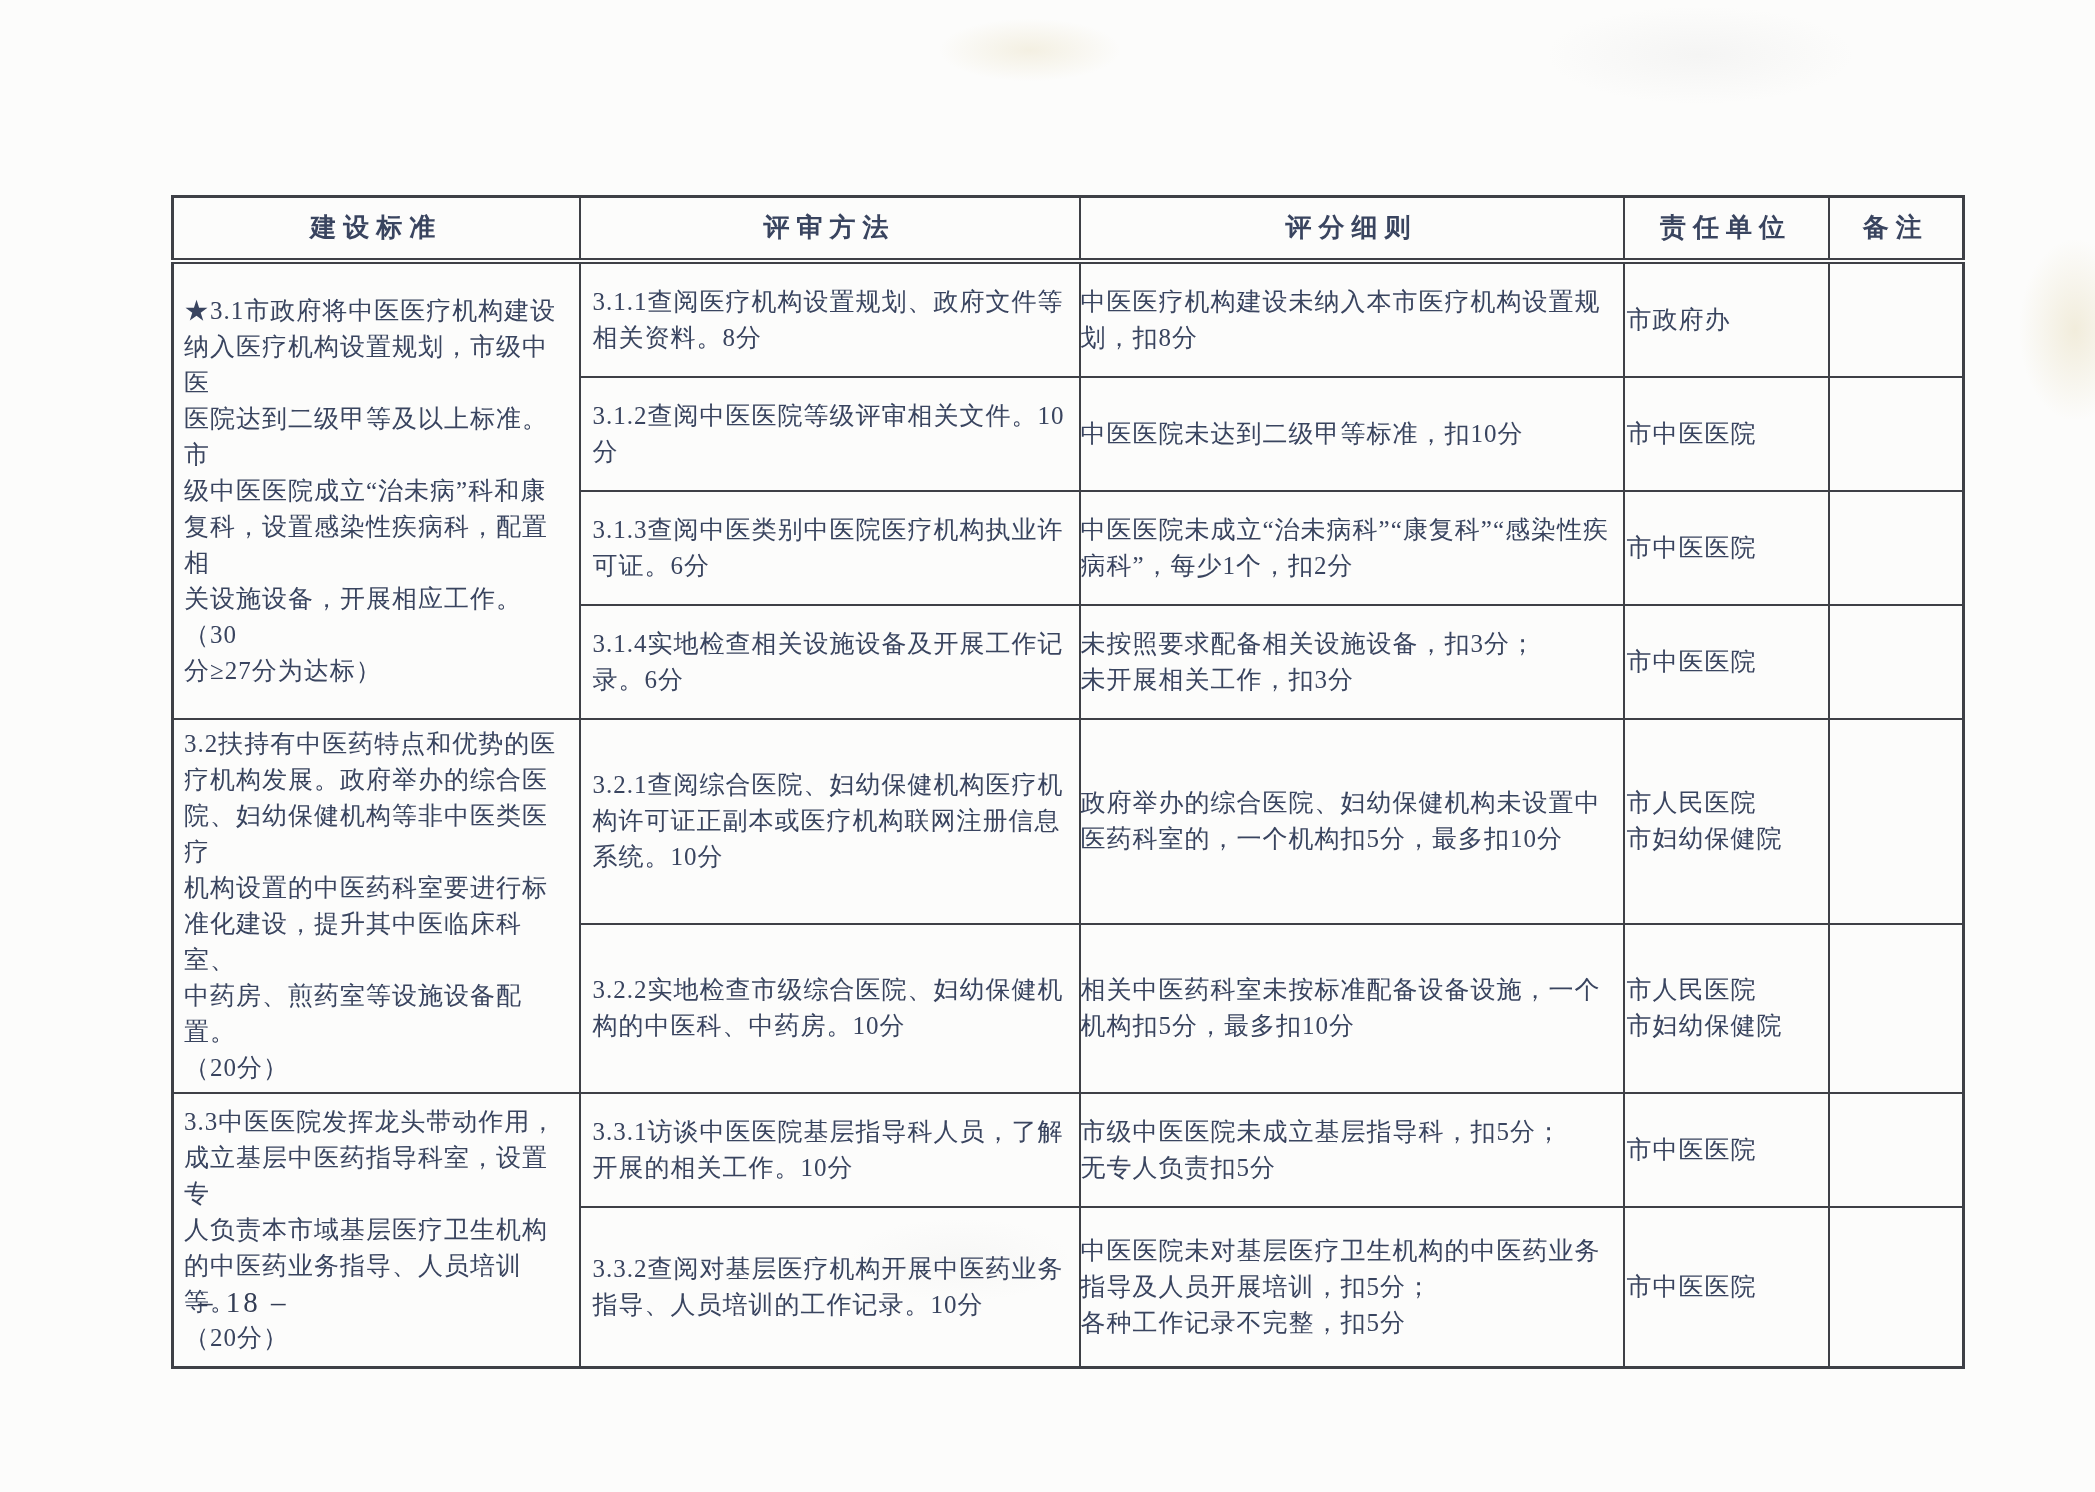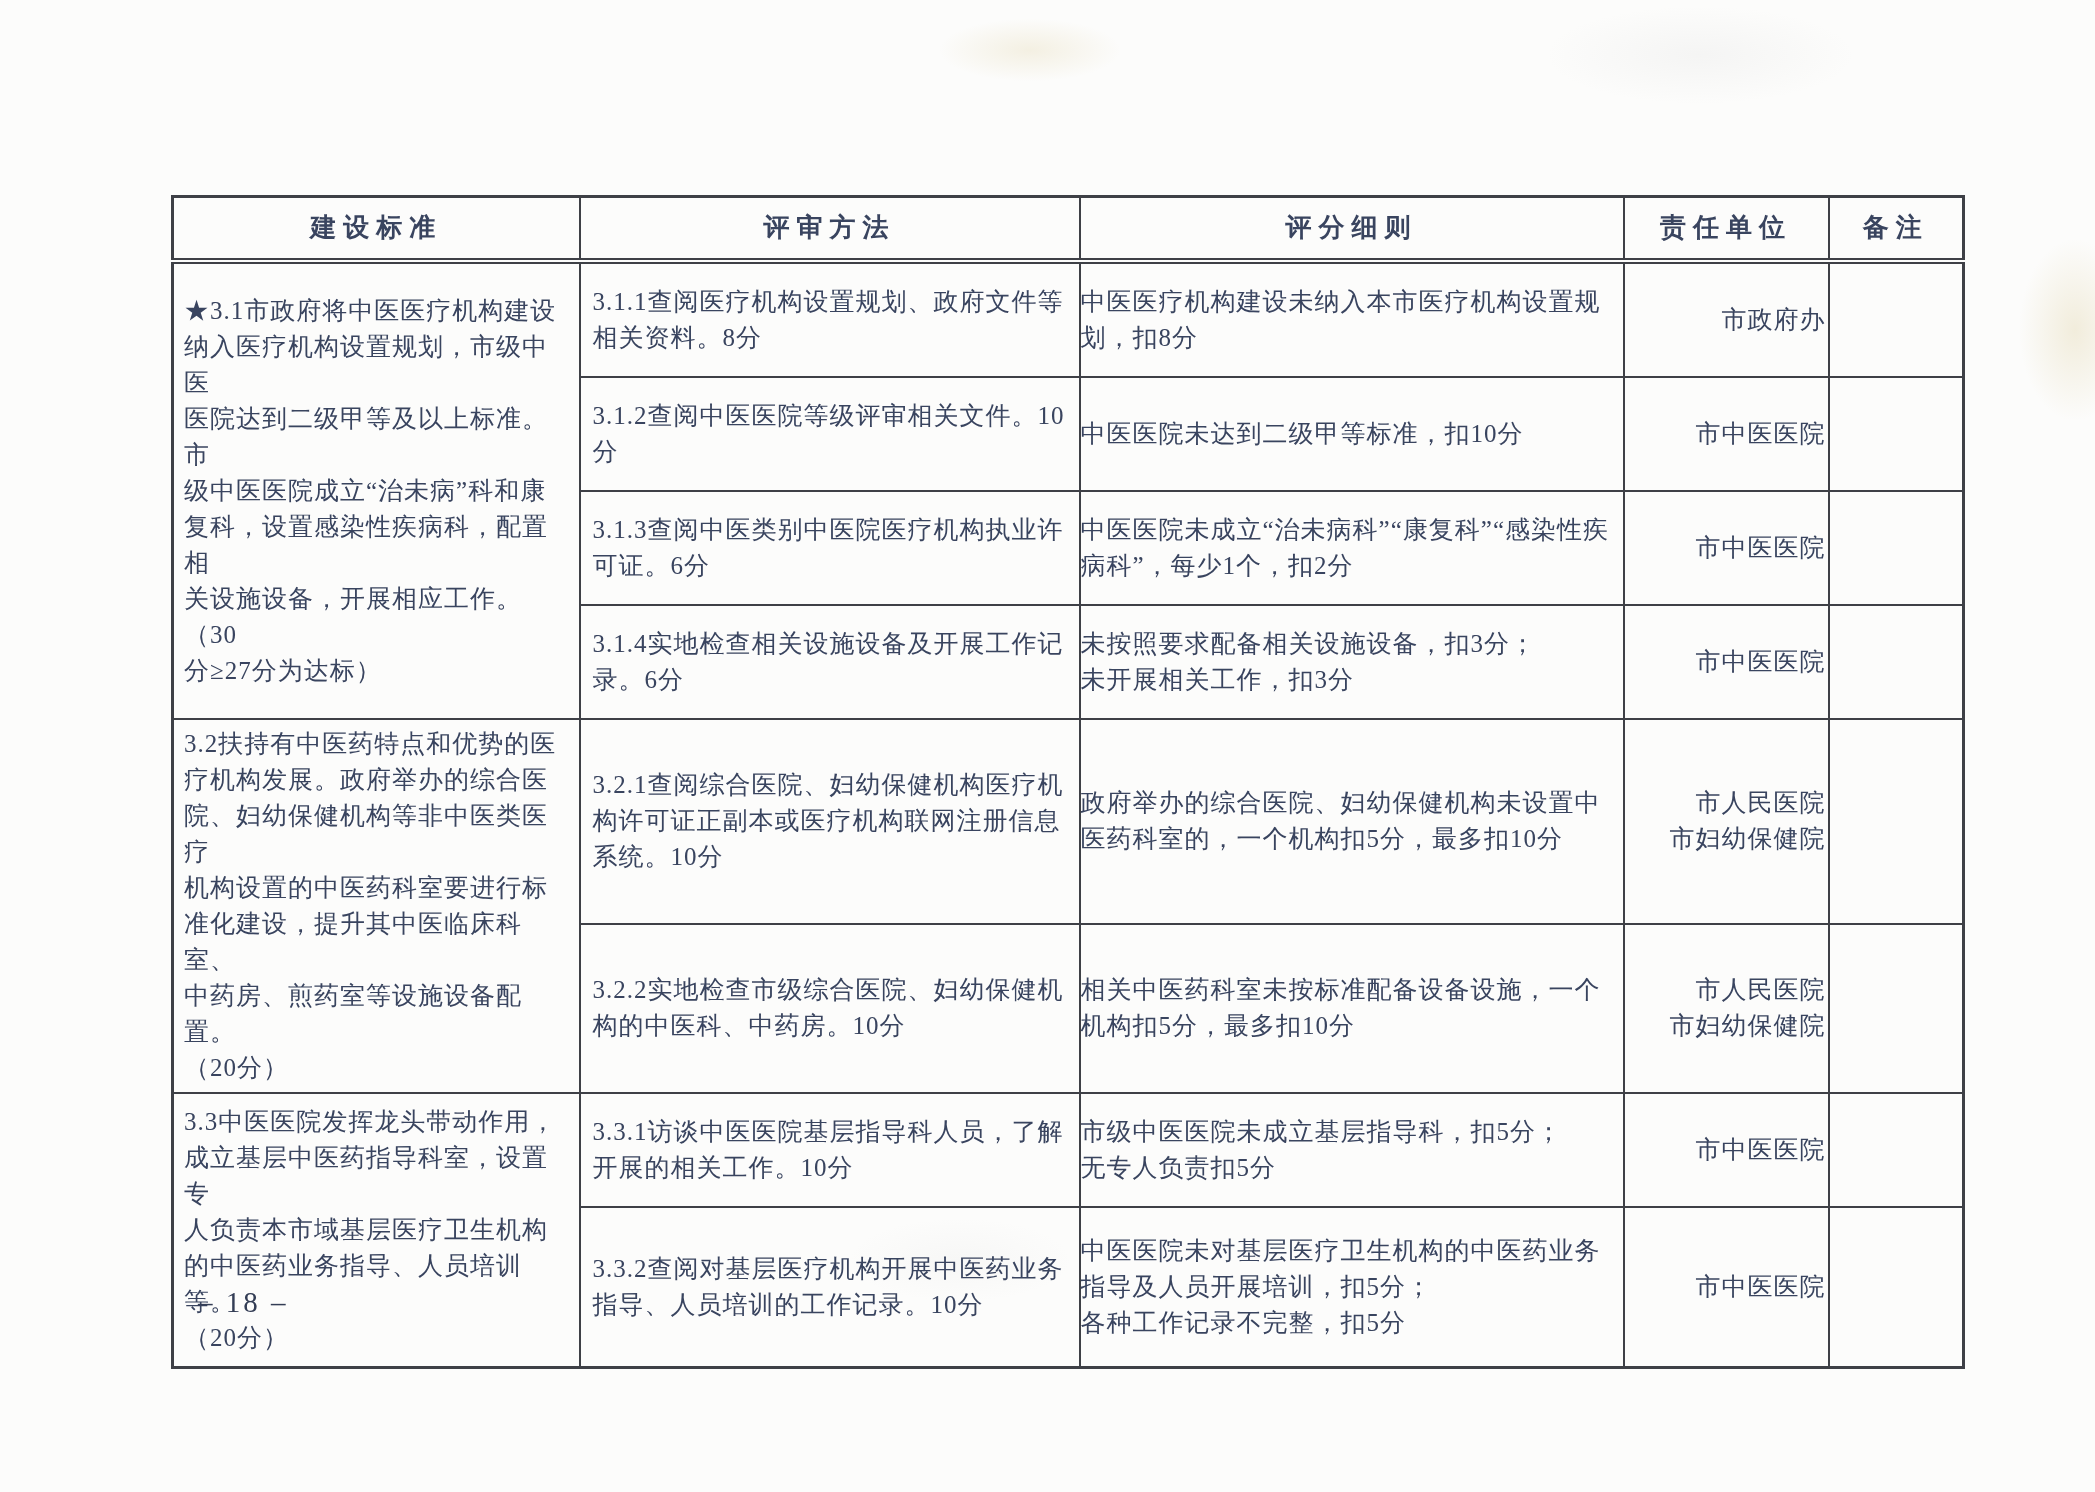--- a/index.html
+++ b/index.html
@@ -50,21 +50,21 @@
   tr.sec-end td{border-bottom-width:3px;}
   td.std{
     white-space:pre-line;
     padding:6px 10px;
     letter-spacing:0.5px;
     text-align:left;
   }
   td.mth{padding:20px 12px;text-align:left;}
   td.dtl{padding:6px 0;text-align:left;white-space:pre-line;}
   td.unt{
-    padding:6px 2px;text-align:right;
+    padding:6px 2px;text-align:left;
     letter-spacing:5px;line-height:48px;white-space:pre-line;
   }
   td.nte{padding:0;}
   #page-number{
     position:absolute;left:198px;top:1286px;
     font-size:29px;letter-spacing:3px;color:#333d55;
     font-family:"Liberation Serif","DejaVu Serif",serif;
   }
 </style>
 </head>

